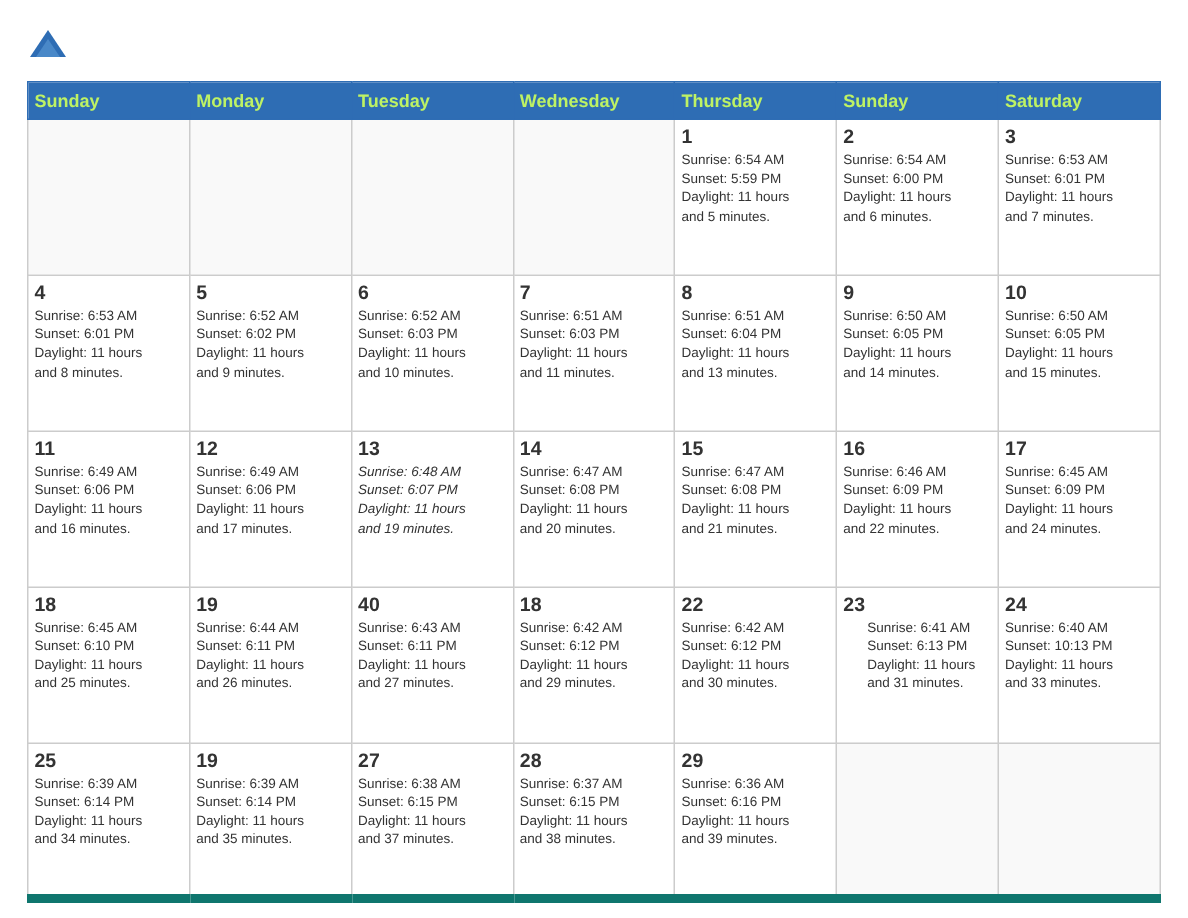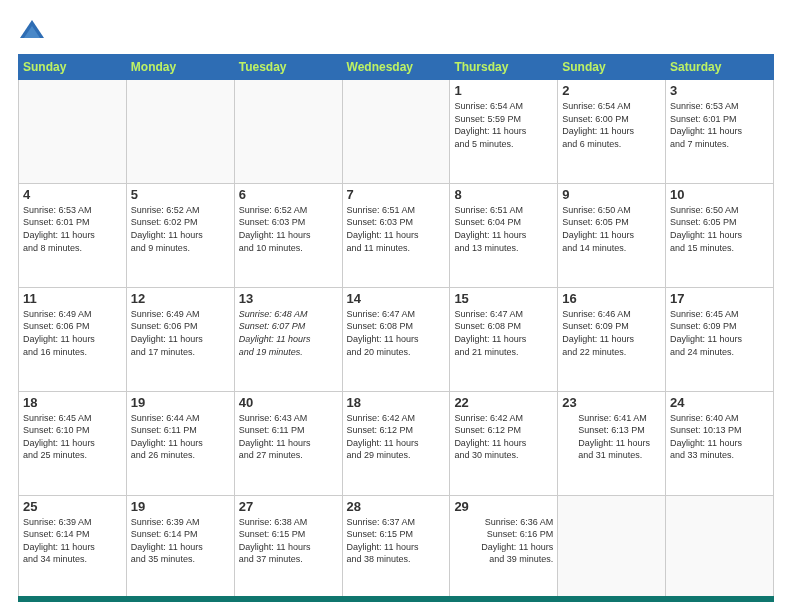--- a/index.html
+++ b/index.html
@@ -340,21 +340,21 @@
           </td>
           <td>
             <span class="day-number">28</span>
             <div class="day-info" style="white-space: pre-line;">Sunrise: 6:37 AM
 Sunset: 6:15 PM
 Daylight: 11 hours
 and 38 minutes.</div>
           </td>
           <td>
             <span class="day-number">29</span>
-            <div class="day-info" style="white-space: pre-line; text-align: right;">Sunrise: 6:36 AM
+            <div class="day-info" style="white-space: pre-line;">Sunrise: 6:36 AM
 Sunset: 6:16 PM
 Daylight: 11 hours
 and 39 minutes.</div>
           </td>
           <td class="empty"></td>
           <td class="empty"></td>
         </tr>
       </tbody>
   </table>
 </div>

